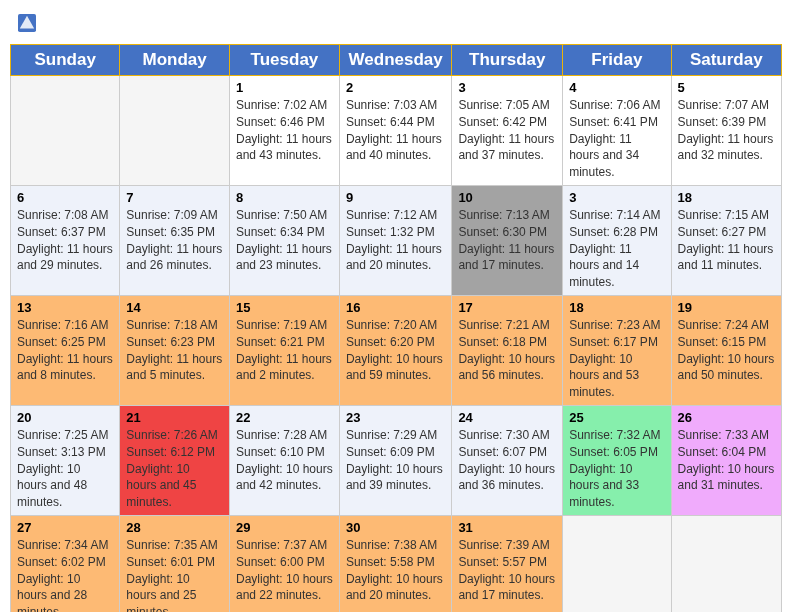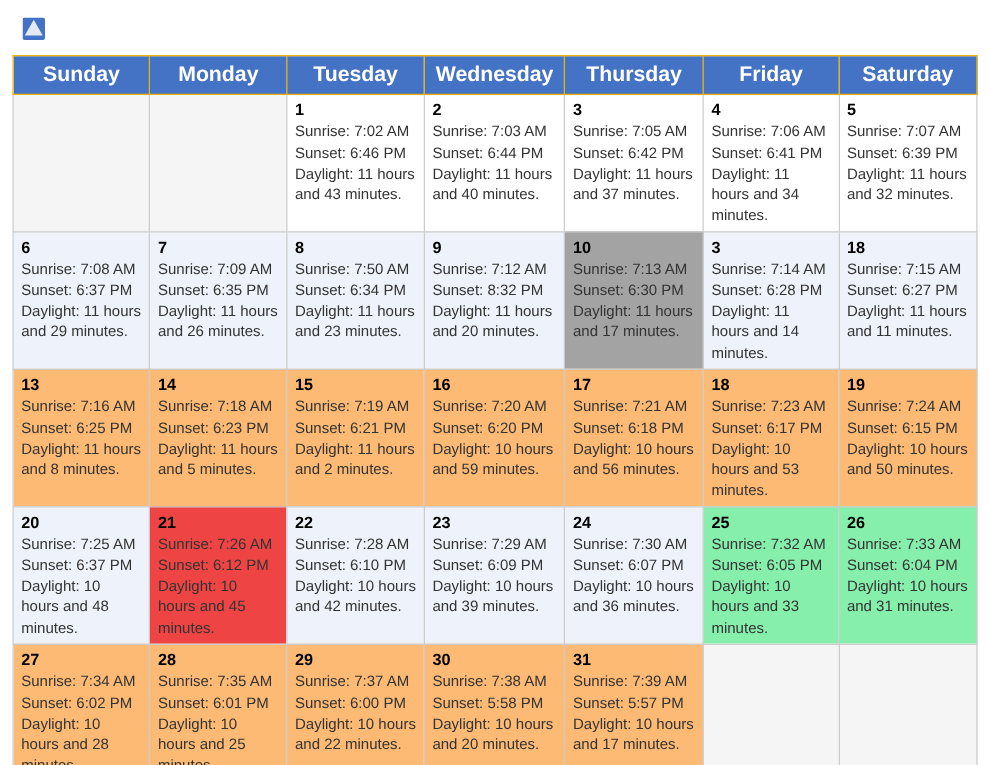--- a/index.html
+++ b/index.html
@@ -174,21 +174,21 @@
         </td>
         <td style="background: rgb(238, 242, 250);">
           <span class="day-number">8</span>
           <div class="day-info">Sunrise: 7:50 AM
 Sunset: 6:34 PM
 Daylight: 11 hours and 23 minutes.</div>
         </td>
         <td style="background: rgb(238, 242, 250);">
           <span class="day-number">9</span>
           <div class="day-info">Sunrise: 7:12 AM
-Sunset: 8:32 PM
+Sunset: 1:32 PM
 Daylight: 11 hours and 20 minutes.</div>
         </td>
         <td style="background: #a3a3a3;">
           <span class="day-number">10</span>
           <div class="day-info">Sunrise: 7:13 AM
 Sunset: 6:30 PM
 Daylight: 11 hours and 17 minutes.</div>
         </td>
         <td style="background: rgb(238, 242, 250);">
           <span class="day-number">3</span>
@@ -244,21 +244,21 @@
           <span class="day-number">19</span>
           <div class="day-info">Sunrise: 7:24 AM
 Sunset: 6:15 PM
 Daylight: 10 hours and 50 minutes.</div>
         </td>
       </tr>
       <tr>
         <td style="background: rgb(238, 242, 250);">
           <span class="day-number">20</span>
           <div class="day-info">Sunrise: 7:25 AM
-Sunset: 6:37 PM
+Sunset: 3:13 PM
 Daylight: 10 hours and 48 minutes.</div>
         </td>
         <td style="background: #ef4444;">
           <span class="day-number">21</span>
           <div class="day-info">Sunrise: 7:26 AM
 Sunset: 6:12 PM
 Daylight: 10 hours and 45 minutes.</div>
         </td>
         <td style="background: rgb(238, 242, 250);">
           <span class="day-number">22</span>
@@ -277,21 +277,21 @@
           <div class="day-info">Sunrise: 7:30 AM
 Sunset: 6:07 PM
 Daylight: 10 hours and 36 minutes.</div>
         </td>
         <td style="background: #86efac;">
           <span class="day-number">25</span>
           <div class="day-info">Sunrise: 7:32 AM
 Sunset: 6:05 PM
 Daylight: 10 hours and 33 minutes.</div>
         </td>
-        <td style="background: #86efac;">
+        <td style="background: #f0abfc;">
           <span class="day-number">26</span>
           <div class="day-info">Sunrise: 7:33 AM
 Sunset: 6:04 PM
 Daylight: 10 hours and 31 minutes.</div>
         </td>
       </tr>
       <tr>
         <td>
           <span class="day-number">27</span>
           <div class="day-info">Sunrise: 7:34 AM

